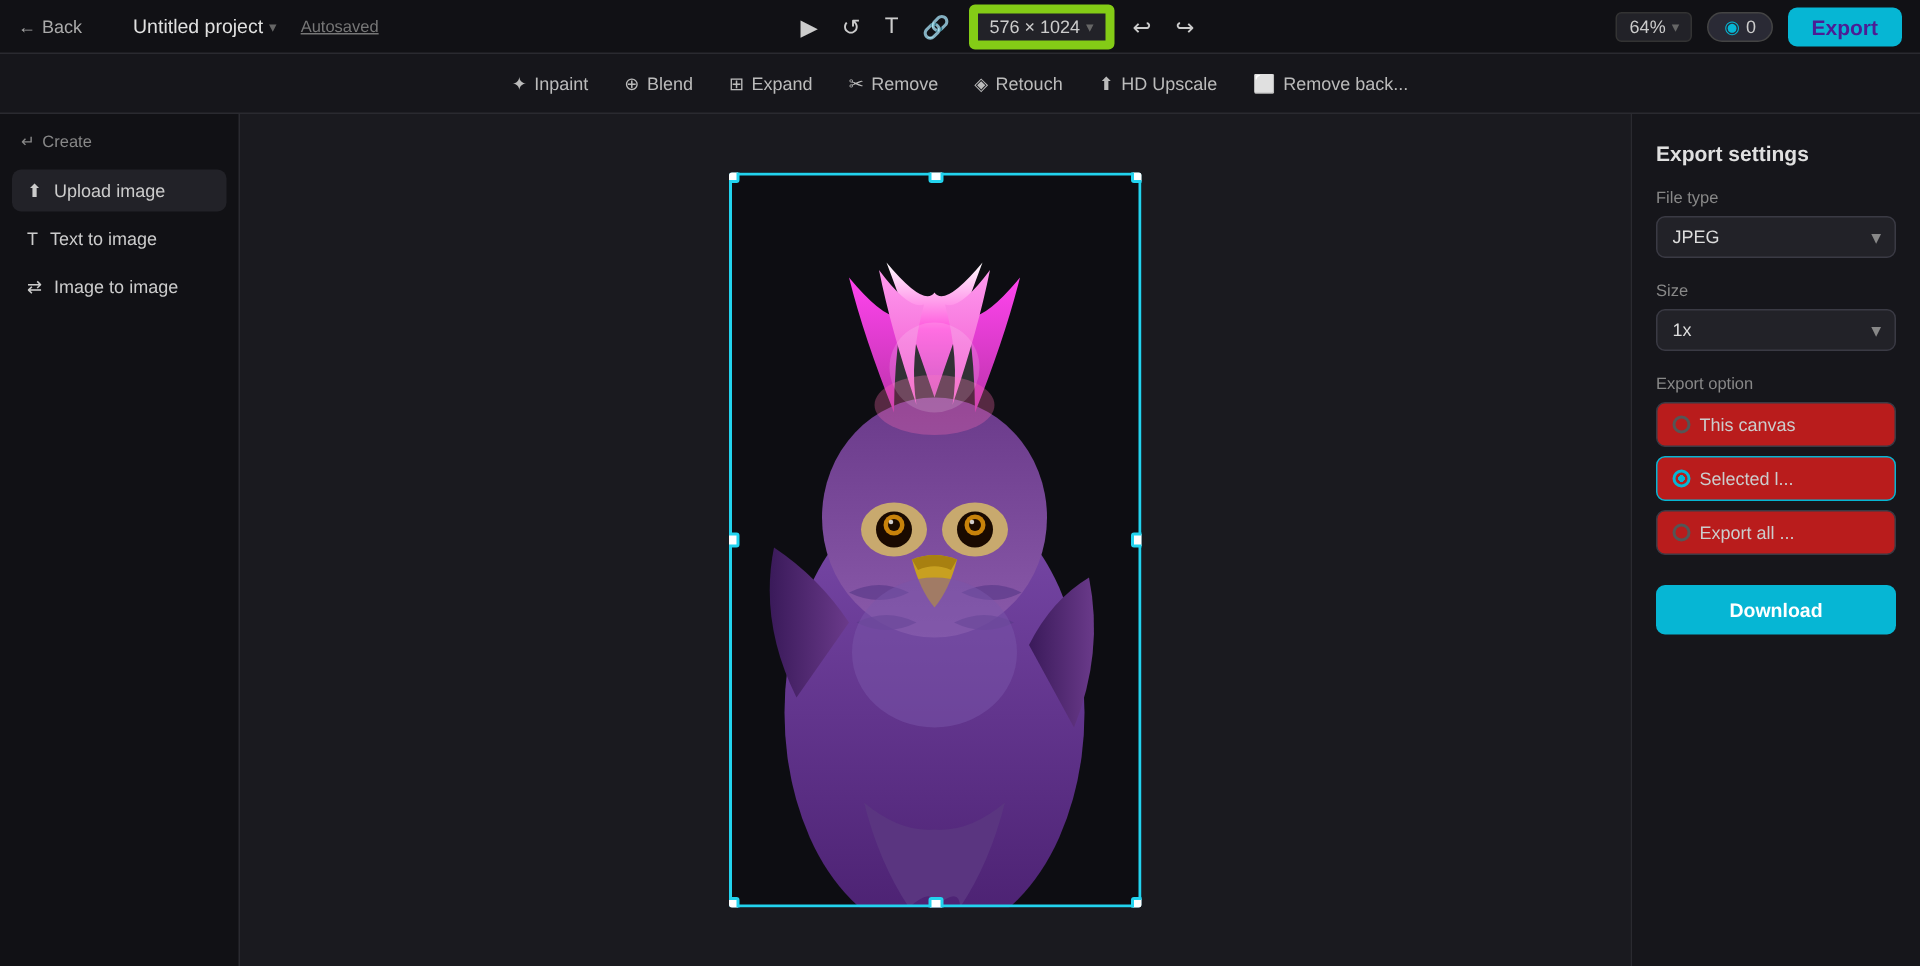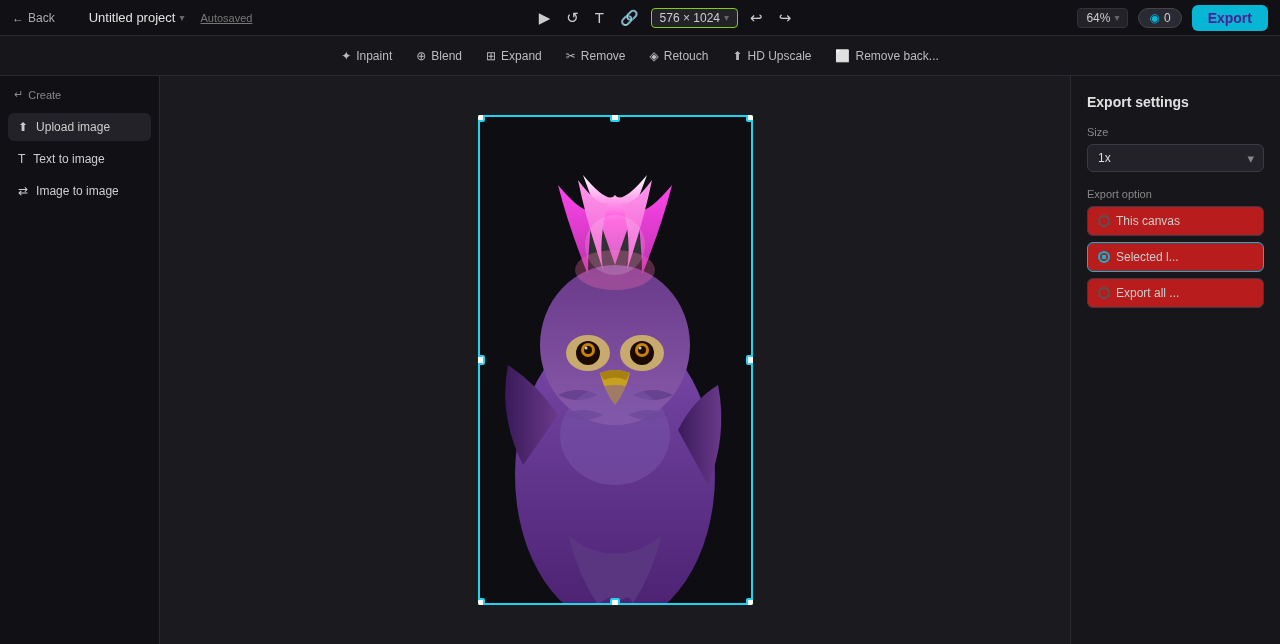--- a/index.html
+++ b/index.html
@@ -53,21 +53,21 @@
       margin-left: 6px;
       text-decoration: underline;
     }
     .topbar-center {
       display: flex;
       align-items: center;
       gap: 8px;
     }
     .canvas-size {
       background: #222228;
-      border: 1px solid #84cc16;
+      border: 6px solid #84cc16;
       border-radius: 4px;
       padding: 2px 8px;
       font-size: 12px;
       color: #ccc;
       display: flex;
       align-items: center;
       gap: 4px;
     }
     .icon-btn {
       background: none;
@@ -227,21 +227,21 @@
     .handle.tr { top: -5px; right: -5px; }
     .handle.bl { bottom: -5px; left: -5px; }
     .handle.br { bottom: -5px; right: -5px; }
     .handle.ml { top: 50%; left: -5px; margin-top: -5px; }
     .handle.mr { top: 50%; right: -5px; margin-top: -5px; }
     .handle.tm { left: 50%; top: -5px; margin-left: -5px; }
     .handle.bm { left: 50%; bottom: -5px; margin-left: -5px; }
 
     
     .export-panel {
-      width: 210px;
+      width: 193px;
       background: #16161b;
       border-left: 1px solid #2a2a30;
       padding: 18px 16px;
       flex-shrink: 0;
       display: flex;
       flex-direction: column;
       gap: 16px;
     }
     .export-panel-title {
       font-size: 14px;
@@ -513,20 +513,30 @@
           <div class="handle bm"></div>
 
         </div>
       </div>
     </div>
   </div>
 
   <div class="export-panel">
     <div class="export-panel-title">Export settings</div>
 
+    <div class="export-field">
+      <div class="export-label">File type</div>
+      <div class="select-wrapper">
+        <select>
+          <option>JPEG</option>
+          <option>PNG</option>
+          <option>WEBP</option>
+        </select>
+      </div>
+    </div>
 
     <div class="export-field">
       <div class="export-label">Size</div>
       <div class="select-wrapper">
         <select>
           <option>1x</option>
           <option>2x</option>
           <option>4x</option>
         </select>
       </div>
@@ -543,15 +553,16 @@
           <span class="radio-dot active"></span>
           <span>Selected l...</span>
         </button>
         <button class="option-btn">
           <span class="radio-dot"></span>
           <span>Export all ...</span>
         </button>
       </div>
     </div>
 
+    <button class="download-btn">Download</button>
   </div>
 
 </div>
 
 </body></html>

